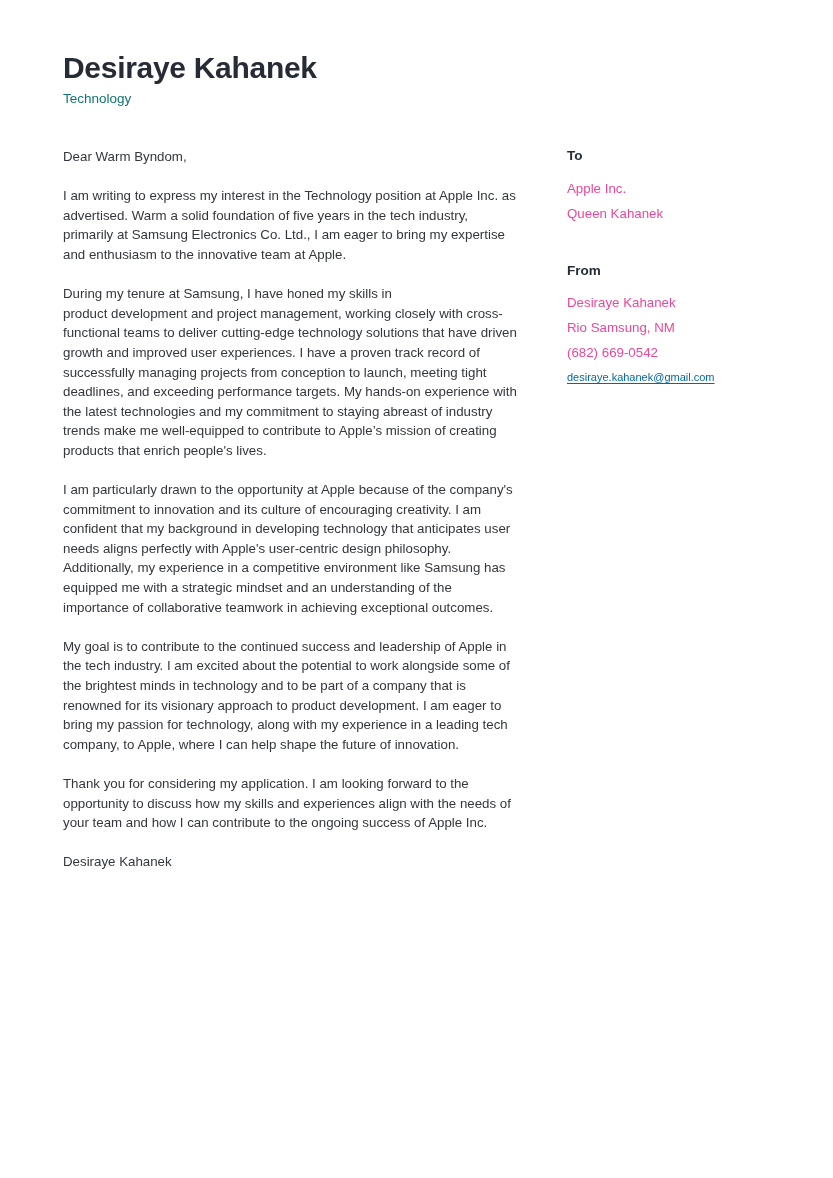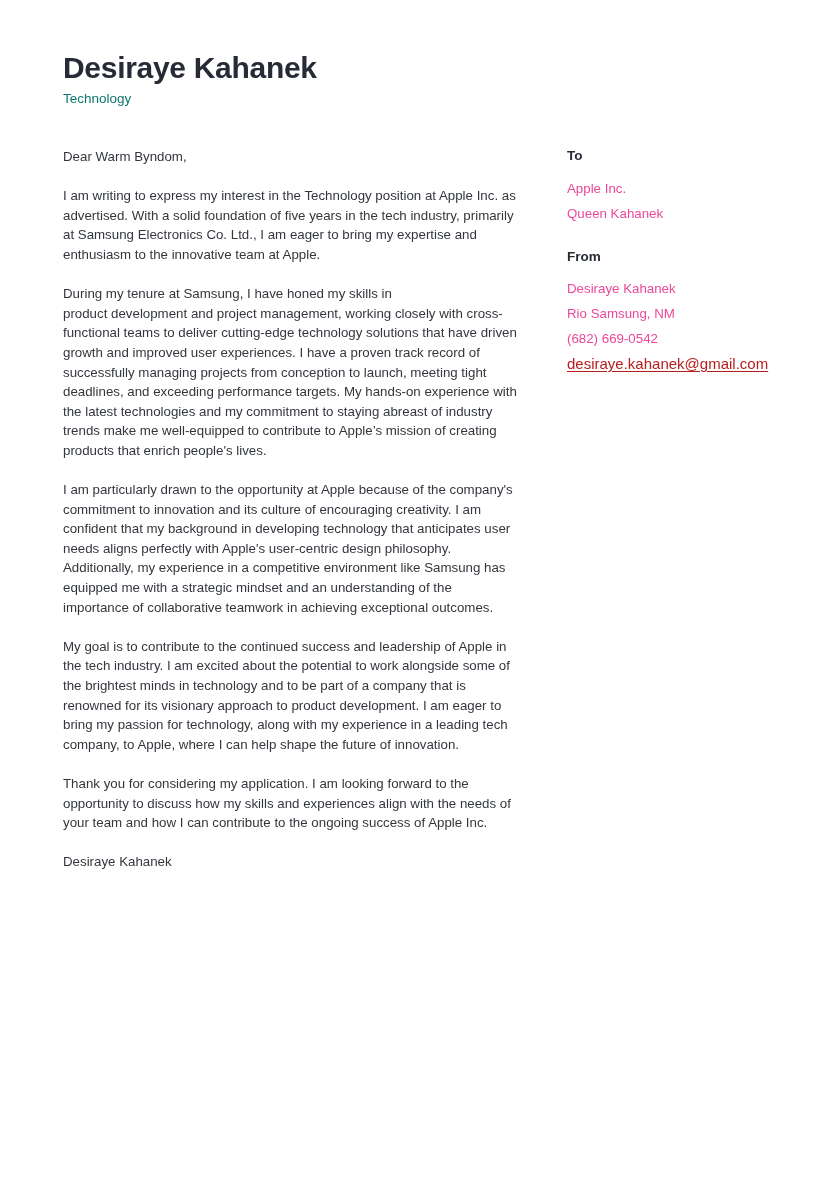--- a/index.html
+++ b/index.html
@@ -69,63 +69,63 @@
   }
 
   
   .meta-column {
     position: absolute;
     left: 567px;
     top: 147px;
     width: 215px;
   }
   .meta-block {
-    margin-bottom: 22px;
+    margin-bottom: 36px;
   }
   .meta-block:last-child {
     margin-bottom: 12px;
   }
   .meta-heading {
     font-size: 13.5px;
     font-weight: 700;
     color: #262b36;
     line-height: 1.3;
     margin: 0 0 11px 0;
   }
   .meta-line {
     font-size: 13.3px;
     line-height: 25px;
     color: #ec4899;
     margin: 0;
     white-space: nowrap;
   }
   .meta-link {
-    font-size: 15px;
+    font-size: 11px;
     line-height: 25px;
-    color: #b91c1c;
+    color: #0369a1;
     text-decoration: underline;
     text-underline-offset: 2px;
     display: inline-block;
     white-space: nowrap;
     cursor: pointer;
   }
 </style>
 </head>
 <body>
 
 <div class="page">
 
   <div class="header">
     <h1 class="candidate-name">Desiraye Kahanek</h1>
     <div class="candidate-role">Technology</div>
   </div>
 
   <div class="letter-body">
     <p class="salutation">Dear Warm Byndom,</p>
-    <p class="letter-paragraph">I am writing to express my interest in the Technology position at Apple Inc. as advertised. With a solid foundation of five years in the tech industry, primarily at Samsung Electronics Co. Ltd., I am eager to bring my expertise and enthusiasm to the innovative team at Apple.</p>
+    <p class="letter-paragraph">I am writing to express my interest in the Technology position at Apple Inc. as advertised. Warm a solid foundation of five years in the tech industry, primarily at Samsung Electronics Co. Ltd., I am eager to bring my expertise and enthusiasm to the innovative team at Apple.</p>
     <p class="letter-paragraph">During my tenure at Samsung, I have honed my skills in
 product development and project management, working closely with cross-functional teams to deliver cutting-edge technology solutions that have driven growth and improved user experiences. I have a proven track record of successfully managing projects from conception to launch, meeting tight deadlines, and exceeding performance targets. My hands-on experience with the latest technologies and my commitment to staying abreast of industry trends make me well-equipped to contribute to Apple’s mission of creating products that enrich people's lives.</p>
     <p class="letter-paragraph">I am particularly drawn to the opportunity at Apple because of the company's commitment to innovation and its culture of encouraging creativity. I am confident that my background in developing technology that anticipates user needs aligns perfectly with Apple's user-centric design philosophy. Additionally, my experience in a competitive environment like Samsung has equipped me with a strategic mindset and an understanding of the importance of collaborative teamwork in achieving exceptional outcomes.</p>
     <p class="letter-paragraph">My goal is to contribute to the continued success and leadership of Apple in the tech industry. I am excited about the potential to work alongside some of the brightest minds in technology and to be part of a company that is renowned for its visionary approach to product development. I am eager to bring my passion for technology, along with my experience in a leading tech company, to Apple, where I can help shape the future of innovation.</p>
     <p class="letter-paragraph">Thank you for considering my application. I am looking forward to the opportunity to discuss how my skills and experiences align with the needs of your team and how I can contribute to the ongoing success of Apple Inc.</p>
     <p class="signature-name">Desiraye Kahanek</p>
   </div>
 
   <div class="meta-column">
 

